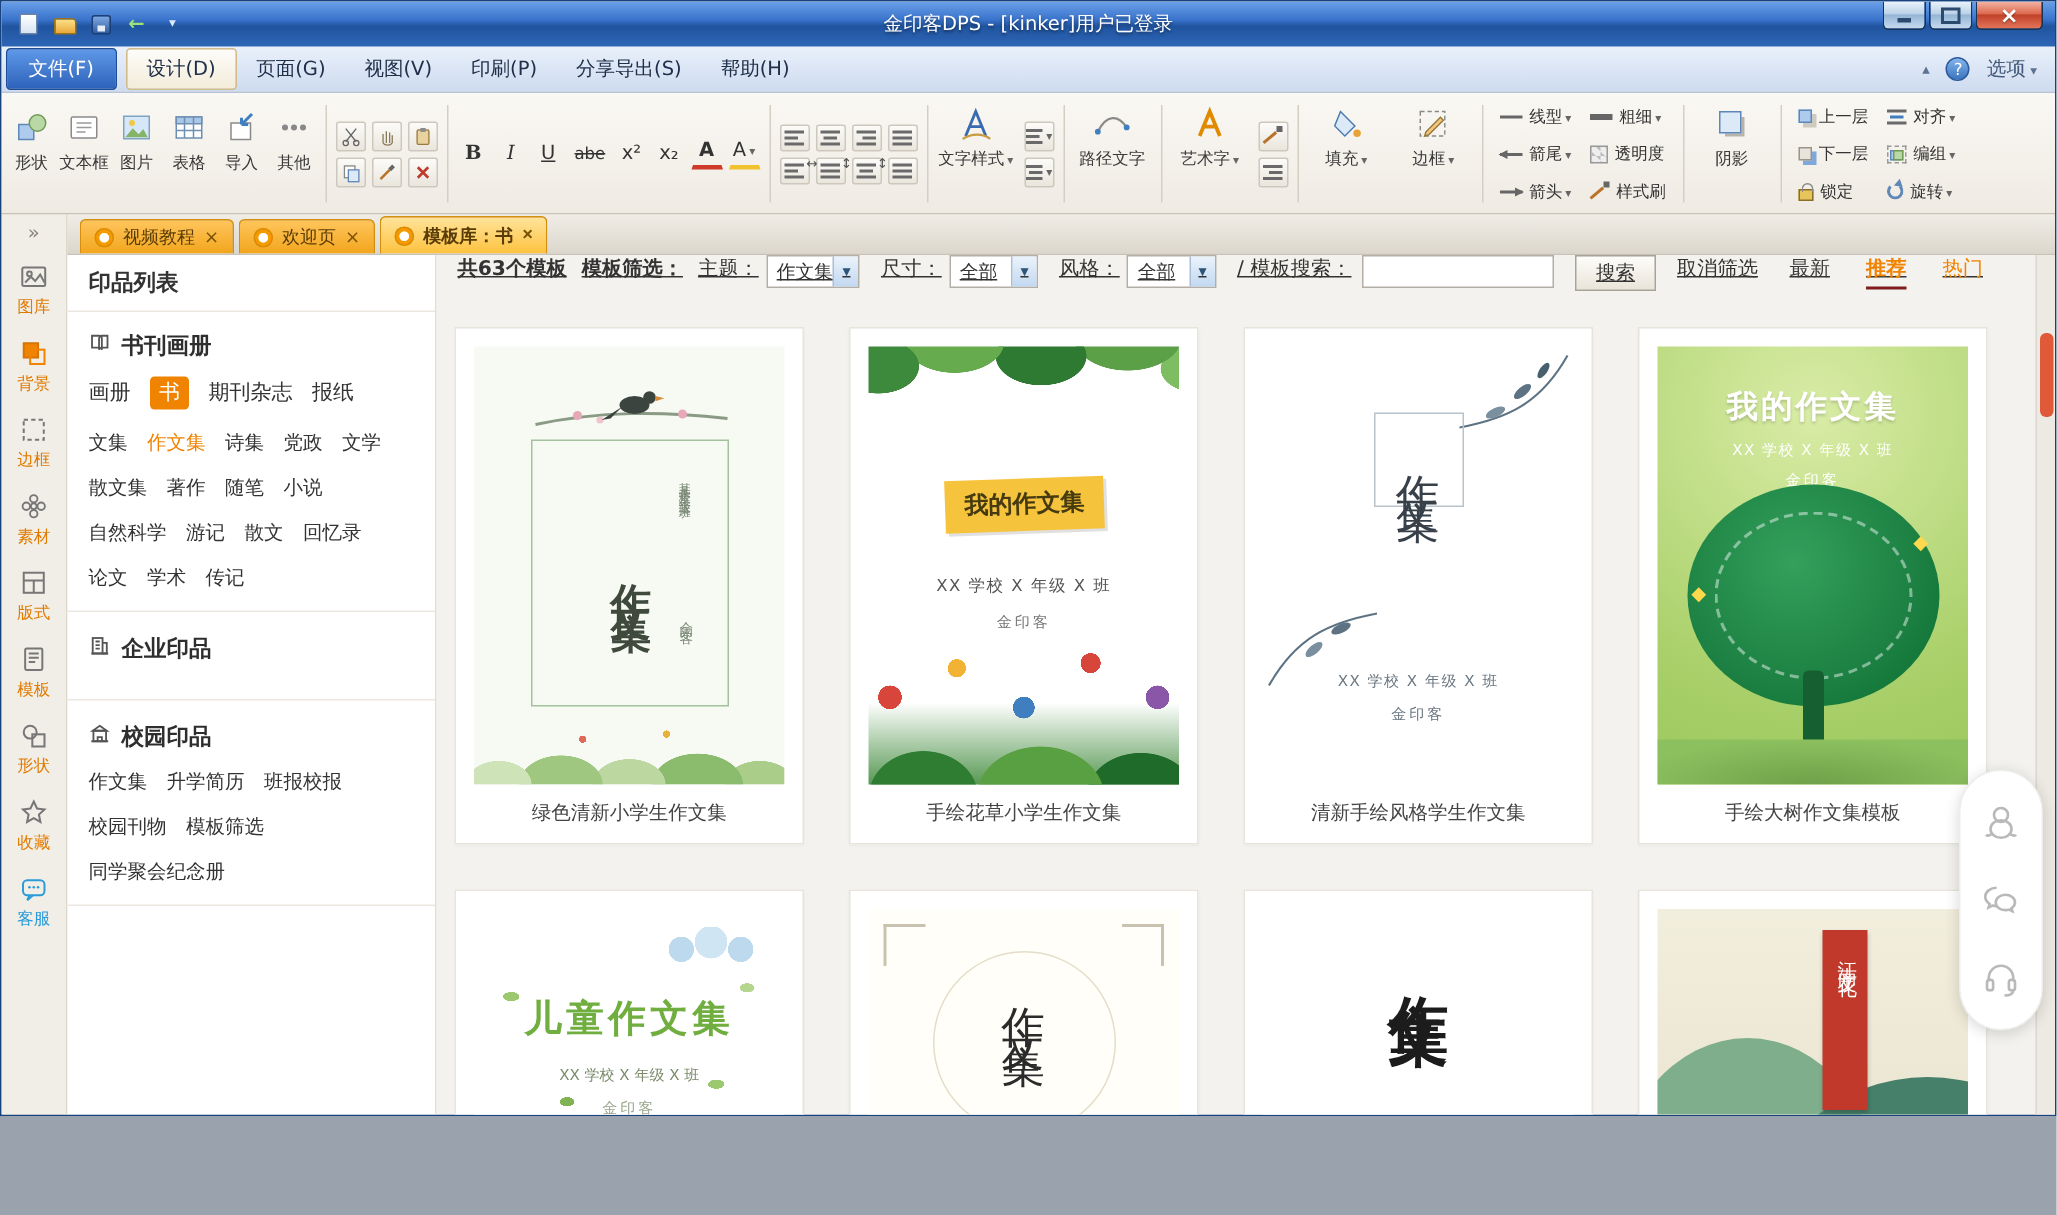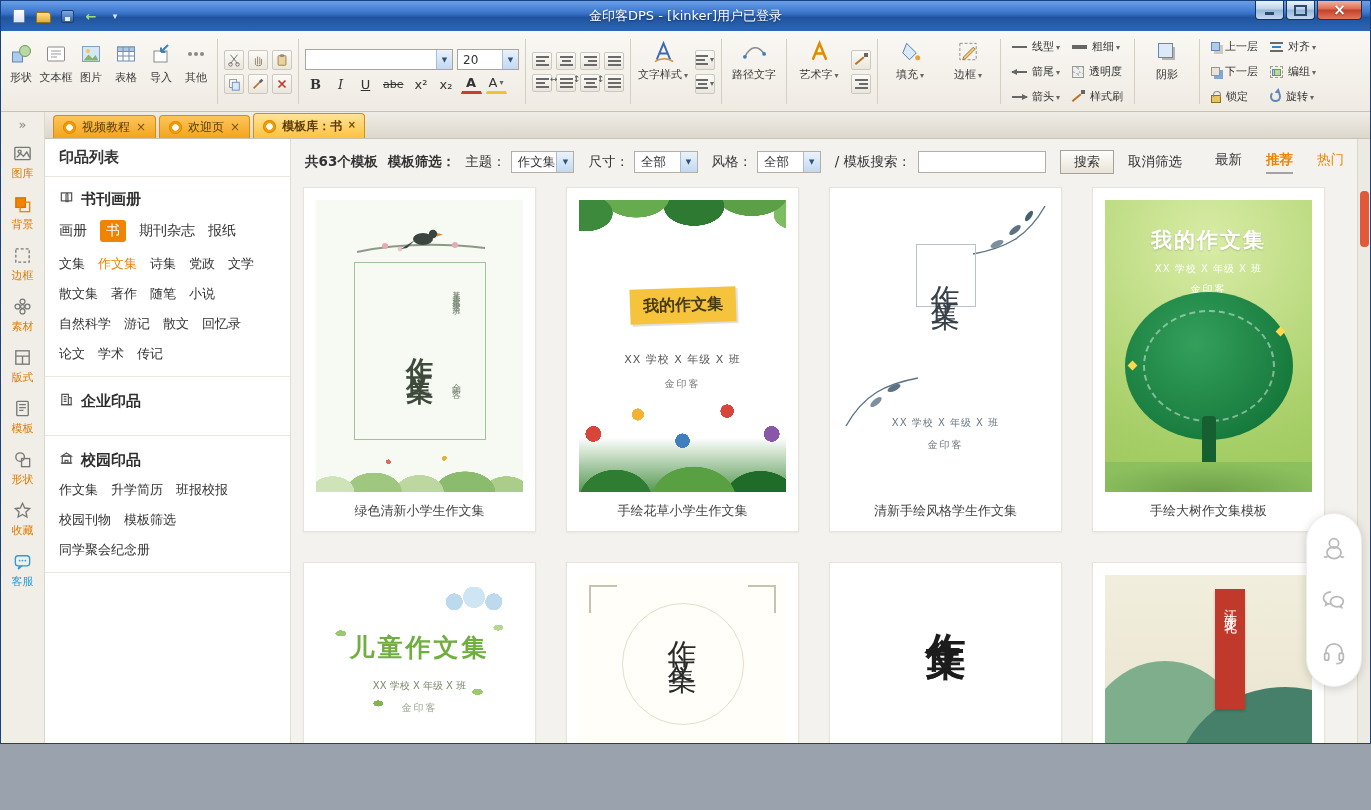--- a/index.html
+++ b/index.html
@@ -129,32 +129,32 @@
 .psec{padding:13px 14px 11px;}
 .sechead{display:flex;align-items:center;gap:7px;font-size:15px;font-weight:bold;color:#2e2e2e;margin-bottom:11px;}
 .booktabs{display:flex;align-items:center;gap:13px;font-size:14px;color:#333;margin-bottom:13px;}
 .booktab-active{background:#f08300;color:#fff;padding:2px 6px;border-radius:3px;}
 .plinks{display:flex;flex-wrap:wrap;gap:12px 13px;font-size:13px;color:#333;}
 .plink-active{color:#f08300;}
 .pdivider{height:1px;background:#ece8e0;margin:2px 0;}
 
 
 .template-area{flex:1;position:relative;background:#f4f2ee;min-width:0;overflow:hidden;}
-.filterbar{height:46px;display:flex;align-items:center;padding:0 26px 0 14px;font-size:13.5px;color:#333;gap:5px;white-space:nowrap;}
+.filterbar{height:46px;display:flex;align-items:flex-start;padding:0 48px 0 14px;font-size:13.5px;color:#333;gap:5px;white-space:nowrap;text-decoration:underline;}
 .fcount,.flabel{font-weight:bold;margin-right:5px;}
 .fcombo{height:22px;border:1px solid #b3afa6;background:#fff;display:flex;align-items:center;width:76px;margin-right:9px;}
 .fcombo .fval{flex:1;padding-left:6px;font-size:12.5px;}
 .fcarrow{width:17px;align-self:stretch;background:linear-gradient(#ebf3fc,#c2d8f0);border-left:1px solid #a9bdd6;display:flex;align-items:center;justify-content:center;}
 .fcarrow::after{content:"▼";font-size:7px;color:#2f5377;}
 .fsearch{width:128px;height:22px;border:1px solid #b3afa6;margin:0 9px 0 2px;padding:0 6px;font-size:12.5px;background:#fff;font-family:inherit;}
 .fbtn{height:24px;padding:0 13px;border:1px solid #a8a399;background:linear-gradient(#fefdfb,#e9e4d9);font-size:13px;color:#333;margin-right:9px;font-family:inherit;}
 .fcancel{color:#333;margin-right:auto;}
-.fsort{display:flex;gap:24px;margin-left:28px;}
+.fsort{display:flex;gap:24px;margin-left:16px;}
 .sort-item{color:#3c3c3c;padding-bottom:3px;}
-.sort-active{color:#f08300;font-weight:bold;border-bottom:2px solid #a3a3a3;}
+.sort-active{color:#f08300;font-weight:bold;border-bottom:2px solid #7f1d1d;}
 .sort-hot{color:#f08300;}
 .cards{display:grid;grid-template-columns:repeat(4,233px);gap:30px;padding:2px 0 0 12px;}
 .card{width:233px;height:345px;background:#fff;border:1px solid #e8e4db;box-shadow:0 1px 2px rgba(0,0,0,.05);}
 .cover{width:207px;height:292px;margin:12px auto 0;position:relative;overflow:hidden;background:#fff;}
 .caption{height:38px;display:flex;align-items:center;justify-content:center;font-size:13px;color:#444;}
 .vtext{writing-mode:vertical-rl;text-orientation:upright;}
 
 
 .c1{background:#f6faf3;}
 .c1-bird{position:absolute;top:16px;left:50%;transform:translateX(-50%);}
@@ -288,20 +288,34 @@
       <span class="qico q-caret"></span>
     </div>
     <div class="title-text">金印客DPS - [kinker]用户已登录</div>
     <div class="winbtns">
       <span class="wbtn wbtn-min"></span>
       <span class="wbtn wbtn-max"></span>
       <span class="wbtn wbtn-close"></span>
     </div>
   </div>
 
+  <div class="menubar">
+    <span class="mtab mtab-file">文件(F)</span>
+    <span class="mtab mtab-active">设计(D)</span>
+    <span class="mtab">页面(G)</span>
+    <span class="mtab">视图(V)</span>
+    <span class="mtab">印刷(P)</span>
+    <span class="mtab">分享导出(S)</span>
+    <span class="mtab">帮助(H)</span>
+    <div class="menubar-right">
+      <span class="chev-up"></span>
+      <span class="help-ic"></span>
+      <span><span>选项</span><span class="opt-caret"></span></span>
+    </div>
+  </div>
 
   <div class="ribbon">
     <div class="rgroup g-insert">
       <div class="bigbtn">
         <span class="ric">
             <svg width="24" height="24" viewBox="0 0 24 24">
               <rect x="3.5" y="10" width="10" height="10" fill="#aecbed" stroke="#5f87b8"></rect>
               <circle cx="16" cy="9" r="5.5" fill="#b9d8a5" stroke="#6f9a55"></circle>
             </svg>
           </span>
@@ -395,30 +409,20 @@
         <span class="sbtn">
             <svg width="14" height="14" viewBox="0 0 16 16">
               <path d="M4 4 L12 12 M12 4 L4 12" stroke="#c0392b" stroke-width="2" fill="none"></path>
             </svg>
           </span>
       </div>
     </div>
     <div class="rsep"></div>
 
     <div class="rgroup g-col">
-      <div class="fontrow">
-        <div class="combo combo-font">
-          <span class="cval"></span>
-          <span class="carrow"></span>
-        </div>
-        <div class="combo combo-size">
-          <span class="cval">20</span>
-          <span class="carrow"></span>
-        </div>
-      </div>
       <div class="fontrow">
         <span class="charbtn cb-b">B</span>
         <span class="charbtn cb-i">I</span>
         <span class="charbtn cb-u">U</span>
         <span class="charbtn cb-s">abe</span>
         <span class="charbtn">x²</span>
         <span class="charbtn">x₂</span>
         <span class="charbtn cb-col">A</span>
         <span class="charbtn cb-hl caret">A</span>
       </div>

